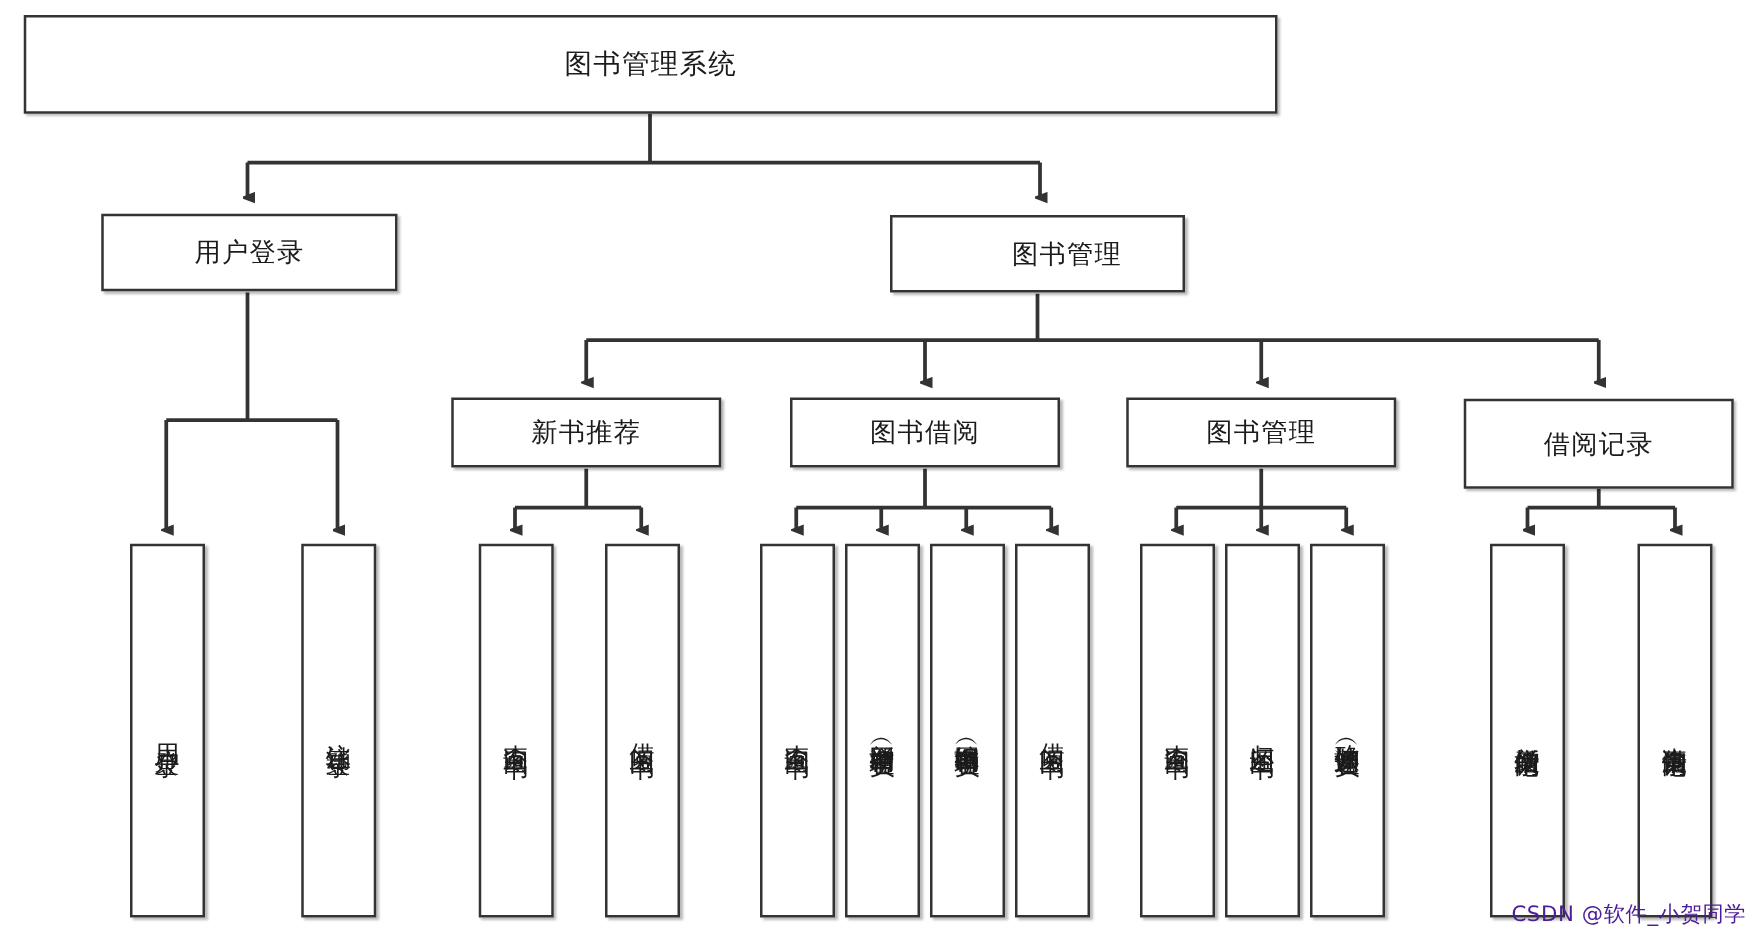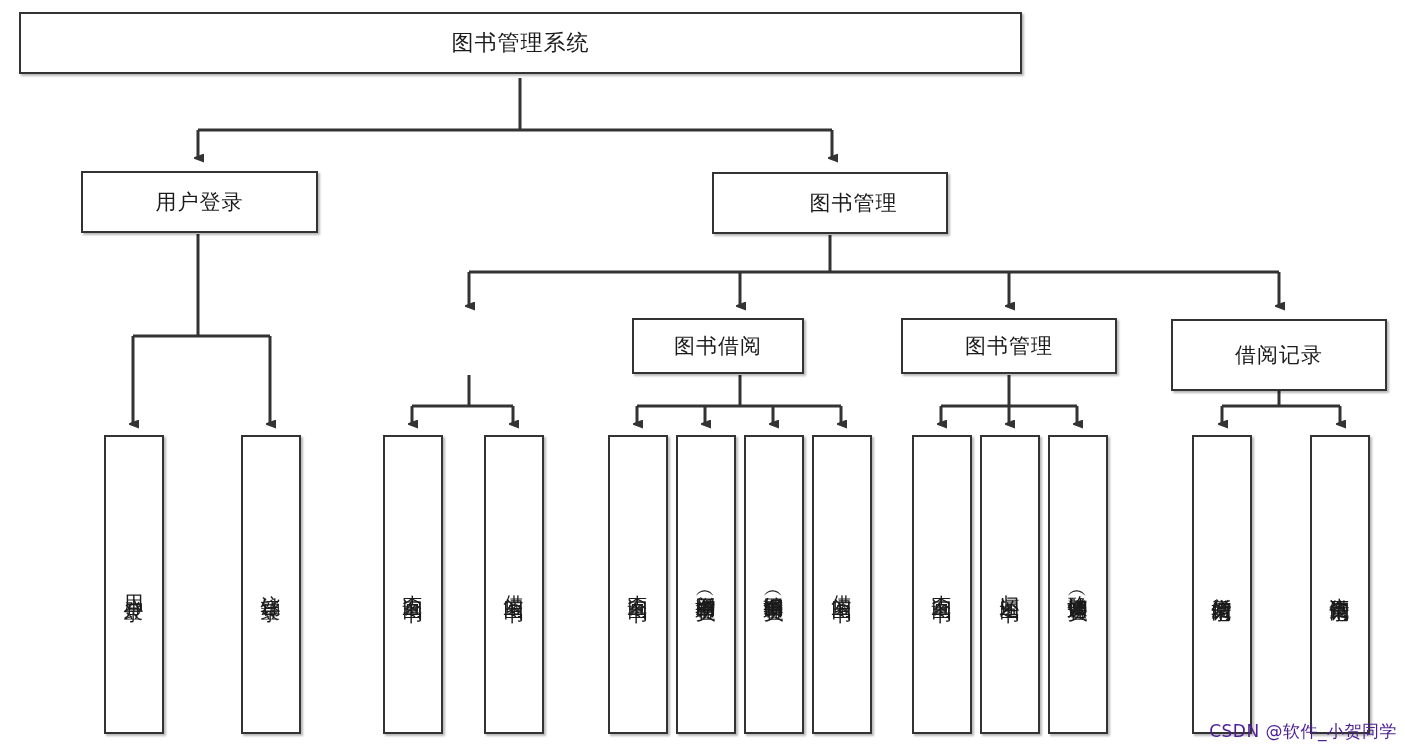--- a/index.html
+++ b/index.html
@@ -114,32 +114,35 @@
       <path d="M1009,406 L1009,424" marker-end="url(#arrow)"></path>
       <path d="M1077,406 L1077,424" marker-end="url(#arrow)"></path>
 
       <path d="M1279,375 L1279,406"></path>
       <path d="M1222,406 L1340,406"></path>
       <path d="M1222,406 L1222,424" marker-end="url(#arrow)"></path>
       <path d="M1340,406 L1340,424" marker-end="url(#arrow)"></path>
     </g>
   </svg>
 
-  <div class="node root" style="left:19px; top:12px; width:1003px; height:62px;">
+  <div class="node root" style="left:19px; top:12px; width:1003px; height:79px;">
     <span class="label">图书管理系统</span>
   </div>
 
   <div class="node" style="left:81px; top:171px; width:237px; height:62px;">
     <span class="label">用户登录</span>
   </div>
   <div class="node" style="left:712px; top:172px; width:236px; height:62px;padding-left:47px;">
     <span class="label">图书管理</span>
   </div>
 
-  <div class="node" style="left:632px; top:318px; width:172px; height:56px;text-align:center;">
+  <div class="node" style="left:361px; top:318px; width:216px; height:56px;">
+    <span class="label">新书推荐</span>
+  </div>
+  <div class="node" style="left:632px; top:318px; width:216px; height:56px;text-align:center;">
     <span class="label">图书借阅</span>
   </div>
   <div class="node" style="left:901px; top:318px; width:216px; height:56px;">
     <span class="label">图书管理</span>
   </div>
   <div class="node" style="left:1171px; top:319px; width:216px; height:72px;">
     <span class="label">借阅记录</span>
   </div>
 
   <div class="node leaf" style="left:104px; top:435px; width:60px; height:299px;">

